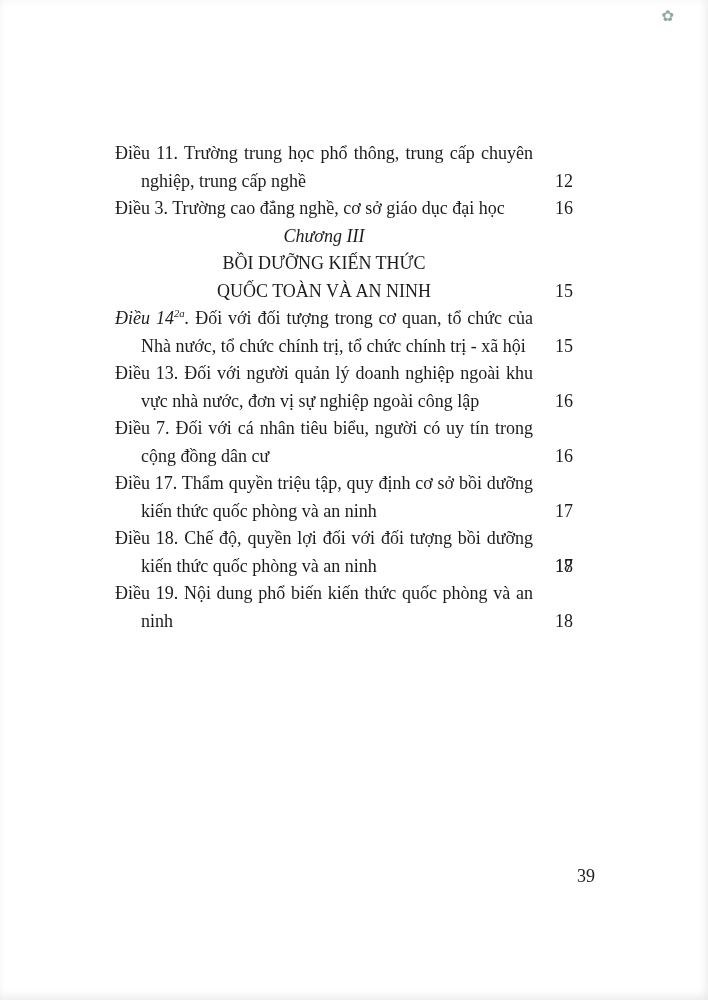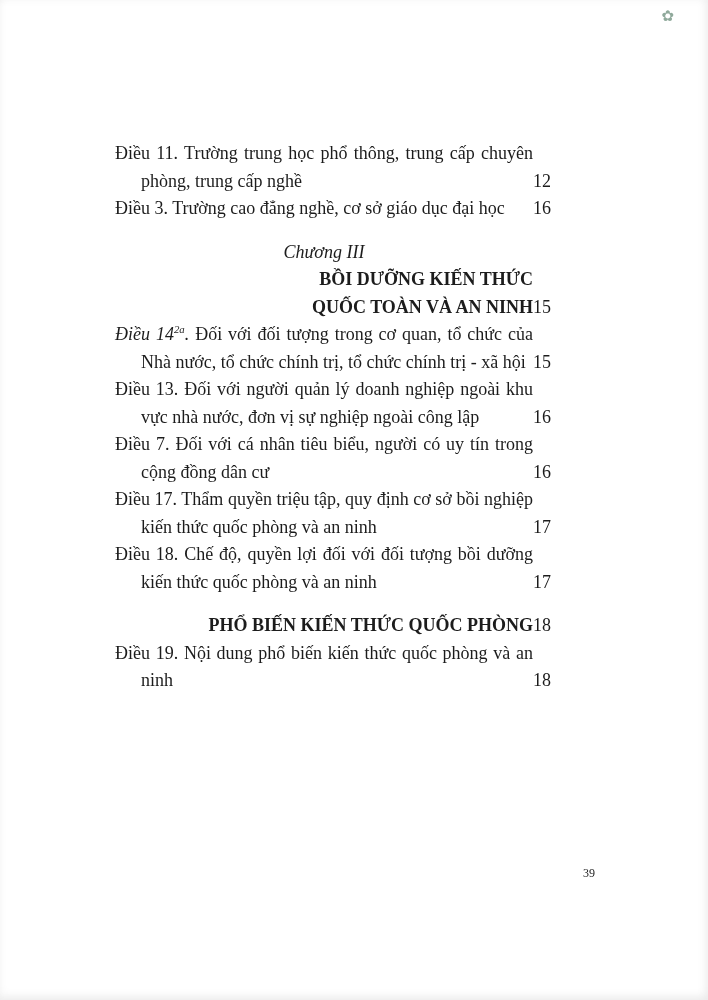--- a/index.html
+++ b/index.html
@@ -54,66 +54,64 @@
   .entry sup {
     font-size: 0.6em;
     line-height: 0;
     vertical-align: super;
   }
 
   .chapter {
     position: relative;
     padding-right: 62px;
     text-align: center;
-    margin-top: 16px;
   }
   .chapter-label { font-style: italic; }
-  .chapter-title { font-weight: bold; text-align: right; }
+  .chapter-title { font-weight: normal; }
 
   .page-num {
     position: absolute;
     right: 0;
     bottom: 0;
     width: 62px;
-    text-align: left;
+    text-align: center;
     text-indent: 0;
     font-style: normal;
     font-weight: normal;
   }
 
   .footer {
     position: absolute;
     left: 115px;
     top: 866px;
     width: 480px;
     text-align: right;
-    font-size: 12px;
+    font-size: 18px;
   }
 </style>
 </head>
 <body>
 
 <div class="page"></div>
 
 <span class="ornament">✿</span>
 
 <div class="content">
-    <div class="entry"><span class="label">Điều 11.</span><span class="entry-text"> Trường trung học phổ thông, trung cấp chuyên phòng, trung cấp nghề</span><span class="page-num">12</span></div>
+    <div class="entry"><span class="label">Điều 11.</span><span class="entry-text"> Trường trung học phổ thông, trung cấp chuyên nghiệp, trung cấp nghề</span><span class="page-num">12</span></div>
     <div class="entry"><span class="label">Điều 3.</span><span class="entry-text"> Trường cao đẳng nghề, cơ sở giáo dục đại học</span><span class="page-num">16</span></div>
     <div class="chapter">
       <div class="chapter-label">Chương III</div>
       <div class="chapter-title">BỒI DƯỠNG KIẾN THỨC</div>
       <div class="chapter-title">QUỐC TOÀN VÀ AN NINH</div>
       <span class="page-num">15</span>
     </div>
     <div class="entry"><span class="label italic">Điều 14<sup>2a</sup>.</span><span class="entry-text"> Đối với đối tượng trong cơ quan, tổ chức của Nhà nước, tổ chức chính trị, tổ chức chính trị - xã hội</span><span class="page-num">15</span></div>
     <div class="entry"><span class="label">Điều 13.</span><span class="entry-text"> Đối với người quản lý doanh nghiệp ngoài khu vực nhà nước, đơn vị sự nghiệp ngoài công lập</span><span class="page-num">16</span></div>
     <div class="entry"><span class="label">Điều 7.</span><span class="entry-text"> Đối với cá nhân tiêu biểu, người có uy tín trong cộng đồng dân cư</span><span class="page-num">16</span></div>
-    <div class="entry"><span class="label">Điều 17.</span><span class="entry-text"> Thẩm quyền triệu tập, quy định cơ sở bồi nghiệp kiến thức quốc phòng và an ninh</span><span class="page-num">17</span></div>
+    <div class="entry"><span class="label">Điều 17.</span><span class="entry-text"> Thẩm quyền triệu tập, quy định cơ sở bồi dưỡng kiến thức quốc phòng và an ninh</span><span class="page-num">17</span></div>
     <div class="entry"><span class="label">Điều 18.</span><span class="entry-text"> Chế độ, quyền lợi đối với đối tượng bồi dưỡng kiến thức quốc phòng và an ninh</span><span class="page-num">17</span></div>
     <div class="chapter">
-      <div class="chapter-title">PHỔ BIẾN KIẾN THỨC QUỐC PHÒNG</div>
       <span class="page-num">18</span>
     </div>
     <div class="entry"><span class="label">Điều 19.</span><span class="entry-text"> Nội dung phổ biến kiến thức quốc phòng và an ninh</span><span class="page-num">18</span></div>
   </div>
 
 <div class="footer">39</div>
 
 </body></html>

